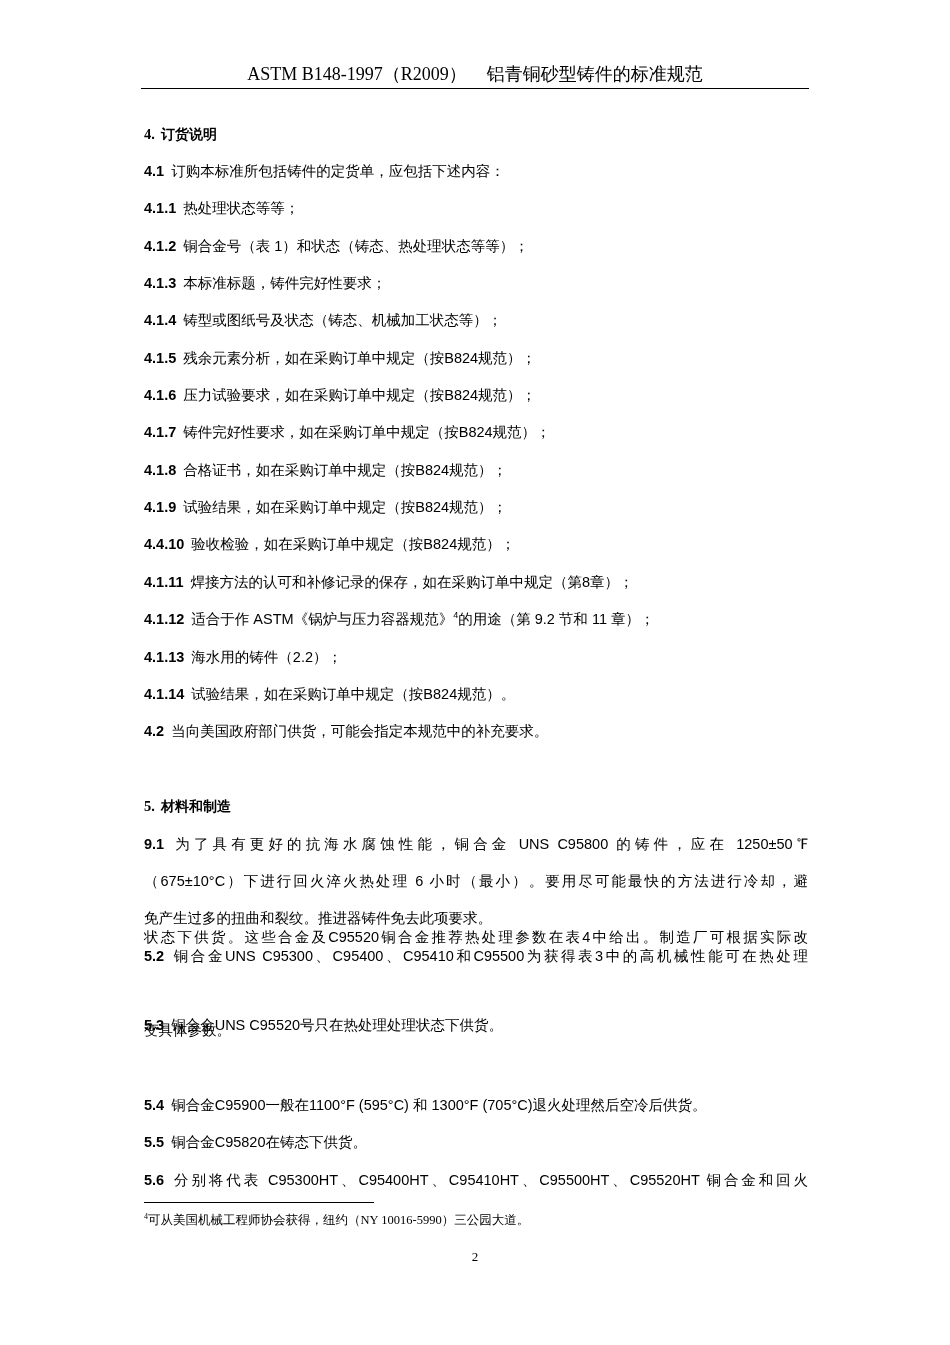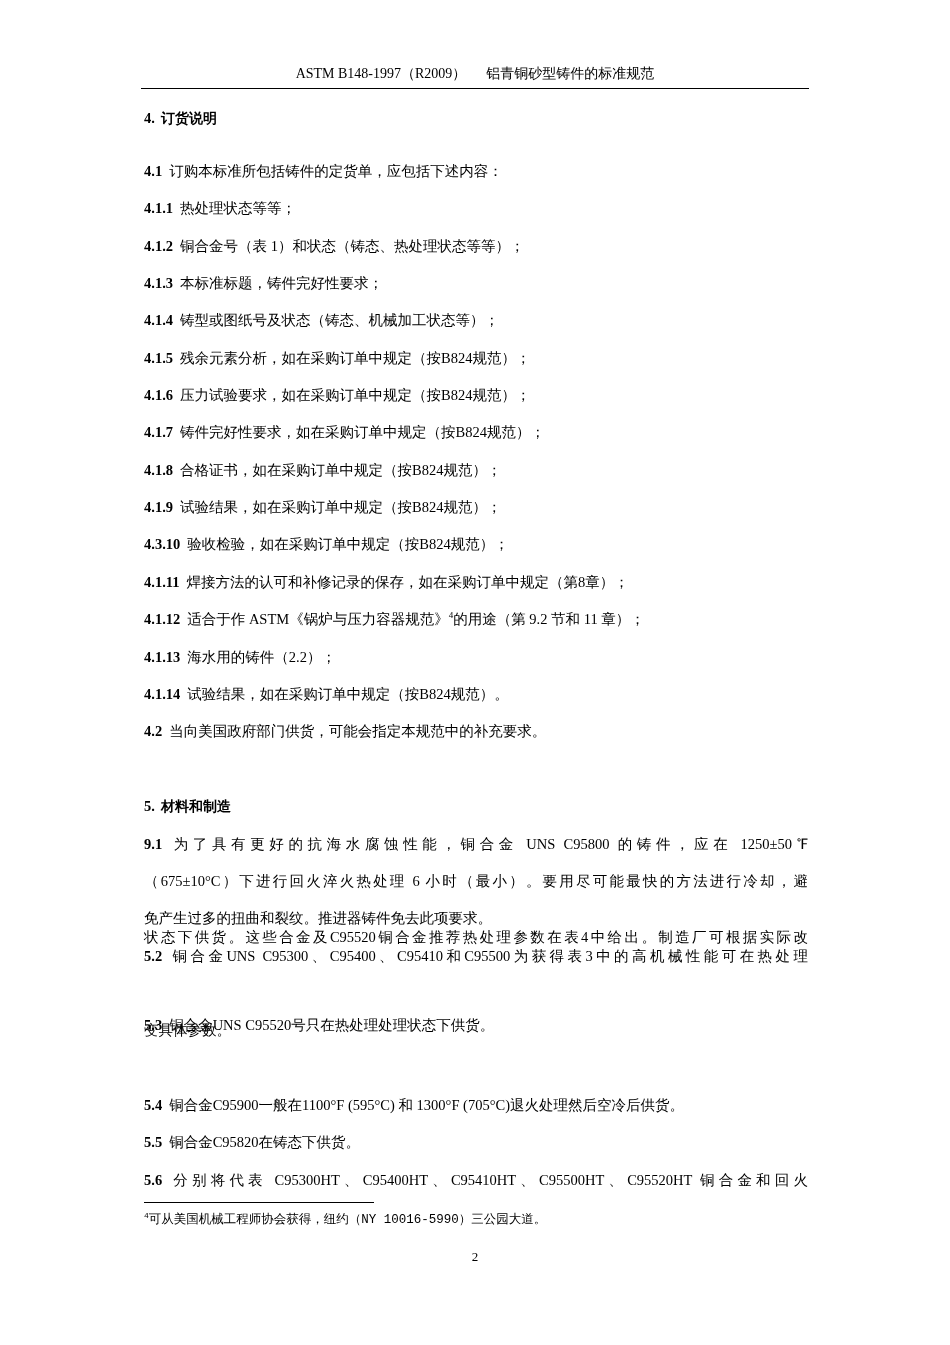--- a/index.html
+++ b/index.html
@@ -3,75 +3,75 @@
   <meta charset="utf-8">
   <style>
     html, body { margin: 0; padding: 0; background: #ffffff; }
     body {
       width: 950px; height: 1345px; position: relative; overflow: hidden;
       font-family: "DejaVu Serif", "Liberation Serif", serif;
       color: #000;
     }
     .header {
       position: absolute; left: 141px; top: 64px; width: 668px;
-      text-align: center; font-size: 14px; line-height: 20px;
+      text-align: center; font-size: 18px; line-height: 20px;
       font-family: "Liberation Serif", "DejaVu Serif", serif;
     }
     .header .gap { display: inline-block; width: 20px; }
     .header-rule {
       position: absolute; left: 141px; top: 88px; width: 668px; height: 0;
       border-top: 1.5px solid #000;
     }
     .line {
       position: absolute; left: 144px; white-space: nowrap;
       font-size: 14.5px; line-height: 22px;
-      font-family: Liberation Serif, serif;
+      font-family: Liberation Sans, sans-serif;
     }
     .line .num { font-weight: bold; margin-right: 7px; }
     .heading { font-weight: bold; font-family: "DejaVu Sans", "Liberation Sans", sans-serif; font-size: 14px; }
     .heading .num { font-family: "Liberation Serif", serif; font-size: 14.5px; margin-right: 6px; }
     .justify { width: 664px; white-space: normal; text-align: justify; text-align-last: justify; }
     .sup { font-size: 9px; vertical-align: super; line-height: 0; }
     .fn-rule {
       position: absolute; left: 144px; top: 1202px; width: 230px; height: 0;
       border-top: 1px solid #000;
     }
     .footnote {
       position: absolute; left: 144px; top: 1211px; font-size: 12.5px; line-height: 18px;
-      font-family: Liberation Mono, monospace; white-space: nowrap;
+      font-family: Liberation Serif, serif; white-space: nowrap;
     }
     .footnote .sup { font-size: 8px; }
     .page-num {
       position: absolute; left: 0; width: 950px; top: 1249px; text-align: center;
       font-size: 13px; font-family: "Liberation Serif", "DejaVu Serif", serif;
     }
   </style>
 </head>
 <body>
 
 <div class="header">
   <span>ASTM B148-1997（R2009）</span><span class="gap"></span><span>铝青铜砂型铸件的标准规范</span>
 </div>
 <div class="header-rule"></div>
 
-<div class="line heading" style="top:107px">
+<div class="line heading" style="top:123px">
   <span class="num">4.</span><span>订货说明</span>
 </div>
 
 <div class="line" style="top:160px"><span class="num">4.1</span><span>订购本标准所包括铸件的定货单，应包括下述内容：</span></div>
 <div class="line" style="top:197px"><span class="num">4.1.1</span><span>热处理状态等等；</span></div>
 <div class="line" style="top:235px"><span class="num">4.1.2</span><span>铜合金号（表 1）和状态（铸态、热处理状态等等）；</span></div>
 <div class="line" style="top:272px"><span class="num">4.1.3</span><span>本标准标题，铸件完好性要求；</span></div>
 <div class="line" style="top:309px"><span class="num">4.1.4</span><span>铸型或图纸号及状态（铸态、机械加工状态等）；</span></div>
 <div class="line" style="top:347px"><span class="num">4.1.5</span><span>残余元素分析，如在采购订单中规定（按B824规范）；</span></div>
 <div class="line" style="top:384px"><span class="num">4.1.6</span><span>压力试验要求，如在采购订单中规定（按B824规范）；</span></div>
 <div class="line" style="top:421px"><span class="num">4.1.7</span><span>铸件完好性要求，如在采购订单中规定（按B824规范）；</span></div>
 <div class="line" style="top:459px"><span class="num">4.1.8</span><span>合格证书，如在采购订单中规定（按B824规范）；</span></div>
 <div class="line" style="top:496px"><span class="num">4.1.9</span><span>试验结果，如在采购订单中规定（按B824规范）；</span></div>
-<div class="line" style="top:533px"><span class="num">4.3.10</span><span>验收检验，如在采购订单中规定（按B824规范）；</span></div>
+<div class="line" style="top:533px"><span class="num">4.4.10</span><span>验收检验，如在采购订单中规定（按B824规范）；</span></div>
 <div class="line" style="top:571px"><span class="num">4.1.11</span><span>焊接方法的认可和补修记录的保存，如在采购订单中规定（第8章）；</span></div>
 <div class="line" style="top:608px"><span class="num">4.1.12</span><span>适合于作 ASTM《锅炉与压力容器规范》</span><span class="sup">4</span><span>的用途（第 9.2 节和 11 章）；</span></div>
 <div class="line" style="top:646px"><span class="num">4.1.13</span><span>海水用的铸件（2.2）；</span></div>
 <div class="line" style="top:683px"><span class="num">4.1.14</span><span>试验结果，如在采购订单中规定（按B824规范）。</span></div>
 <div class="line" style="top:720px"><span class="num">4.2</span><span>当向美国政府部门供货，可能会指定本规范中的补充要求。</span></div>
 
 <div class="line heading" style="top:795px">
   <span class="num">5.</span><span>材料和制造</span>
 </div>
 

